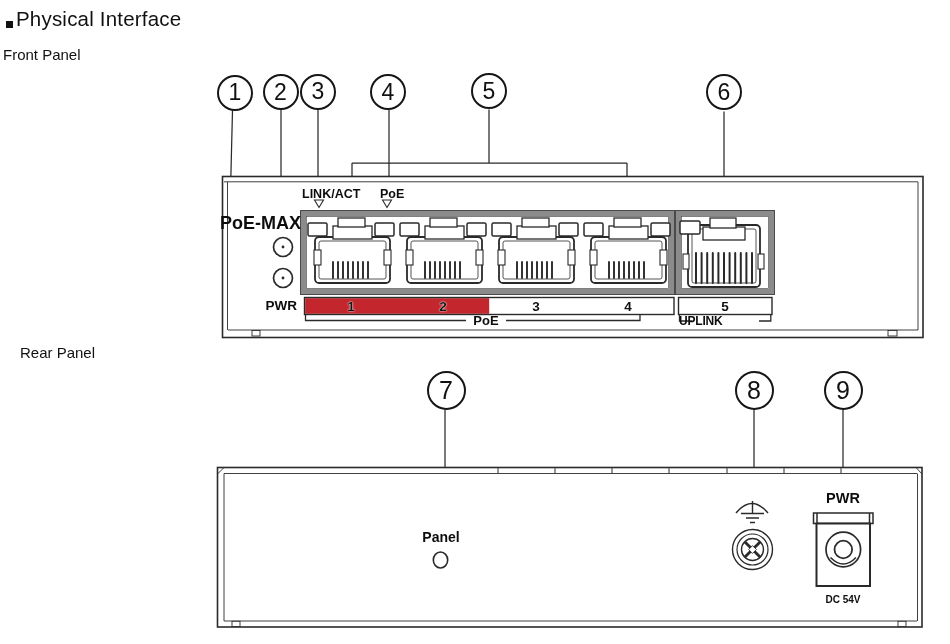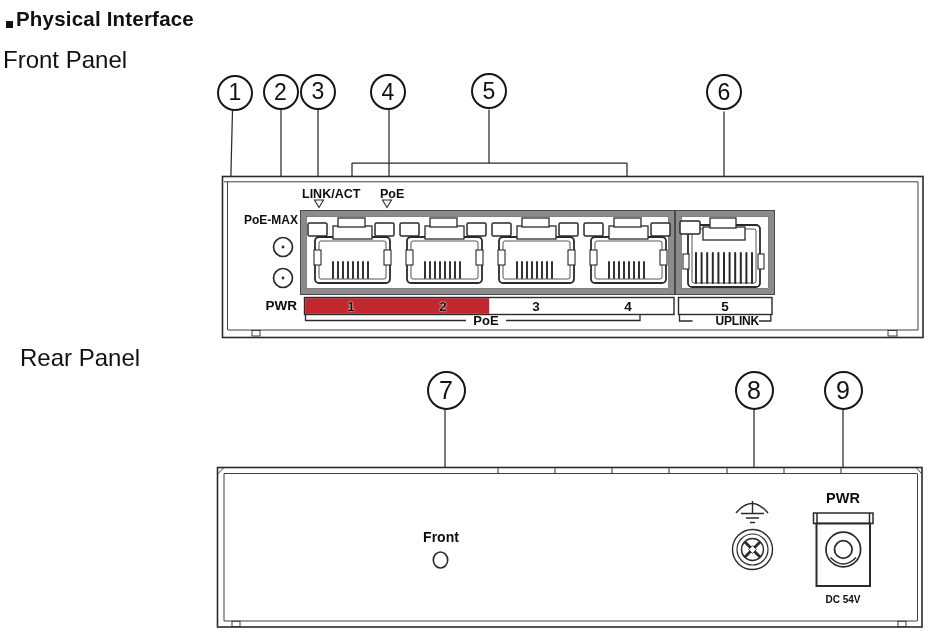--- a/index.html
+++ b/index.html
@@ -2,42 +2,42 @@
 <html><head>
 <meta charset="utf-8">
 <style>
   html,body{margin:0;padding:0;background:#fff;}
   #stage{
     position:relative;width:950px;height:644px;background:#fff;overflow:hidden;
     font-family:"Liberation Sans", sans-serif;color:#111;
   }
   #linework{position:absolute;left:0;top:0;width:950px;height:644px;}
   .abs{position:absolute;white-space:nowrap;}
-  .title{left:16px;top:7px;font-size:20.5px;font-weight:bold;letter-spacing:.2px;}
+  .title{left:16px;top:7px;font-size:20.5px;font-weight:normal;letter-spacing:.2px;}
   .bullet{left:6px;top:21px;width:6.5px;height:6.5px;background:#111;}
-  .sec-label{font-size:24px;text-align:center;}
+  .sec-label{font-size:15px;text-align:center;}
   .front-label{left:3px;top:46px;}
   .rear-label{left:20px;top:344px;}
   .callout{
     position:absolute;box-sizing:border-box;border:2px solid #161616;border-radius:50%;
     background:#fff;display:flex;align-items:center;justify-content:center;
     color:#111;z-index:3;
   }
   .callout.front{width:36px;height:36px;font-size:23px;}
   .callout.rear{width:39px;height:39px;font-size:25px;}
   .lab{font-weight:bold;color:#0d0d0d;}
   .link-act{left:302px;top:187px;font-size:12.5px;}
   .poe-led{left:380px;top:187px;font-size:12.5px;}
-  .poe-max{left:220px;top:213px;width:78px;text-align:right;font-size:12px;}
+  .poe-max{left:220px;top:213px;width:78px;text-align:right;font-size:18px;}
   .pwr-front{left:255px;top:298px;width:42px;text-align:right;font-size:13.5px;}
   .pnum{top:299px;width:40px;text-align:center;font-size:13.5px;font-weight:bold;line-height:15px;z-index:2;}
   .p1{left:331px;} .p2{left:423px;} .p3{left:516px;} .p4{left:608px;} .p5{left:705px;}
   .on-red{color:#151515;text-shadow:0 0 2px rgba(255,255,255,.95),0 0 1px rgba(255,255,255,.9);}
   .poe-group{left:468px;top:313px;width:36px;text-align:center;font-size:13px;}
-  .uplink-group{left:693px;top:314px;width:66px;text-align:right;font-size:12px;letter-spacing:-.2px;}
+  .uplink-group{left:679px;top:314px;width:66px;text-align:left;font-size:12px;letter-spacing:-.2px;}
   .reset{left:410px;top:529px;width:62px;text-align:center;font-size:14px;}
   .pwr-rear{left:812px;top:490px;width:62px;text-align:center;font-size:14.5px;}
   .dc54v{left:807px;top:594px;width:72px;text-align:center;font-size:10px;}
 </style>
 </head>
 <body>
 
 <div id="stage">
 
   <span class="abs bullet"></span>
@@ -175,17 +175,17 @@
   <div class="abs lab poe-max">PoE-MAX</div>
   <div class="abs lab pwr-front">PWR</div>
   <div class="abs pnum p1 on-red">1</div>
   <div class="abs pnum p2 on-red">2</div>
   <div class="abs pnum p3">3</div>
   <div class="abs pnum p4">4</div>
   <div class="abs pnum p5">5</div>
   <div class="abs lab poe-group">PoE</div>
   <div class="abs lab uplink-group">UPLINK</div>
 
-  <div class="abs lab reset">Front</div>
+  <div class="abs lab reset">Panel</div>
   <div class="abs lab pwr-rear">PWR</div>
   <div class="abs lab dc54v">DC 54V</div>
 
 </div>
 
 </body></html>

